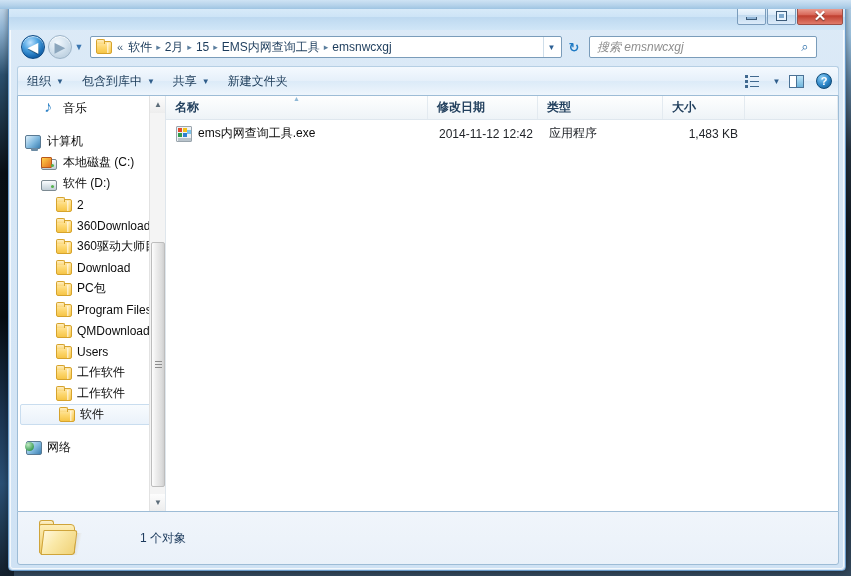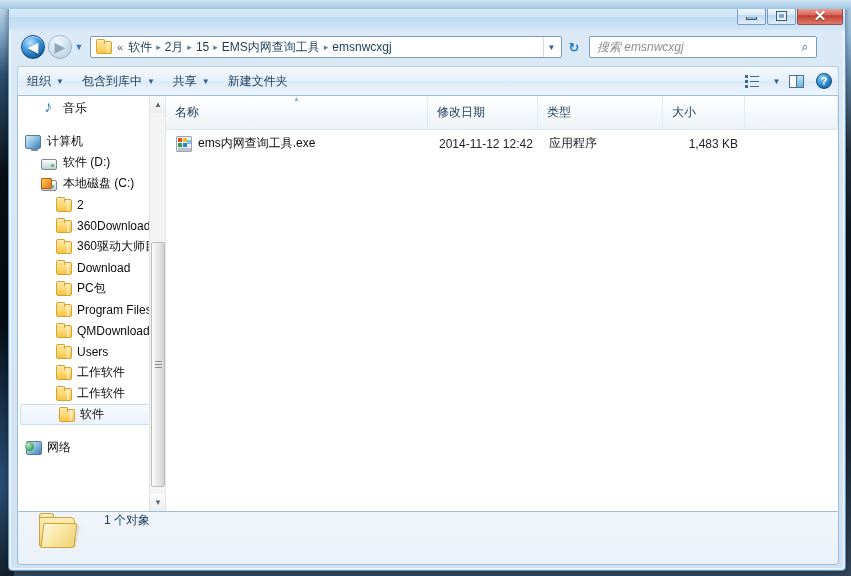--- a/index.html
+++ b/index.html
@@ -273,23 +273,24 @@
     cursor:default;
   }
   .sb-grip { width:7px; height:7px; position:relative;}
   .sb-grip i{position:absolute;left:0;width:7px;height:1px;background:#8d8d8d;}
 
   .splitter { width:1px; background:#dfe6ec; flex:none; }
 
   
   #filepane { flex:1; position:relative; background:#fff; overflow:hidden; }
   #colheader {
-    height: 34px; display:flex;
+    height: 24px; display:flex;
     background: linear-gradient(to bottom,#fefefe 0%,#f6f9fb 50%,#eef3f7 100%);
     border-bottom:1px solid #dfe7ee;
+    font-weight:bold;
   }
   .col {
     display:flex;align-items:center;
     padding-left: 9px;
     font-size:12px; color:#22405e;
     border-right:1px solid #e3eaf0;
     position:relative; cursor:default; height:100%;
     white-space:nowrap; overflow:hidden;
   }
   .col.sorted::after{
@@ -325,21 +326,21 @@
   .exe-ico .q5{left:10px;top:3px;background:#7bc3ea;}
   .exe-ico .bar{left:1px;top:11px;width:13px;height:3px;background:#b9c4cc;}
 
   
   #statusbar {
     position:absolute; left:8px; top:507px;
     width:822px; height: 54px;
     background: linear-gradient(to bottom,#f0f5fb 0%,#eaf1f9 100%);
     border:1px solid #9dbcd6;
     border-radius: 0 0 3px 3px;
-    display:flex; 
+    display:flex; align-items:center;gap:36px;
   }
   .sb-folder {
     width: 46px; height:38px; margin-left: 18px; flex:none; position:relative;
   }
   .sb-folder .back {
     position:absolute; left:3px; top:5px; width:36px; height:30px;
     background: linear-gradient(to bottom,#fdeeb8 0%,#f6dc8d 55%,#eecb68 100%);
     border:1px solid #cfa43a; border-radius:2px 4px 2px 2px;
   }
   .sb-folder .tab {
@@ -479,30 +480,30 @@
 
           <div class="nav-item">
             <span class="ni-ico">
                 <span class="ico-computer" style="position:absolute;left:1px;top:1px;"></span>
               </span>
             <span class="ni-label">计算机</span>
           </div>
 
           <div class="nav-item ind-1">
             <span class="ni-ico">
+                <span class="ico-hdd win" style="position:absolute;left:1px;top:2px;"></span>
+              </span>
+            <span class="ni-label">本地磁盘 (C:)</span>
+          </div>
+
+          <div class="nav-item ind-1">
+            <span class="ni-ico">
                 <span class="ico-hdd" style="position:absolute;left:1px;top:2px;"></span>
               </span>
             <span class="ni-label">软件 (D:)</span>
-          </div>
-
-          <div class="nav-item ind-1">
-            <span class="ni-ico">
-                <span class="ico-hdd win" style="position:absolute;left:1px;top:2px;"></span>
-              </span>
-            <span class="ni-label">本地磁盘 (C:)</span>
           </div>
 
           <div class="nav-item ind-2">
             <span class="ni-ico ico-folder"></span>
             <span class="ni-label">2</span>
           </div>
           <div class="nav-item ind-2">
             <span class="ni-ico ico-folder"></span>
             <span class="ni-label">360Download</span>
           </div>

